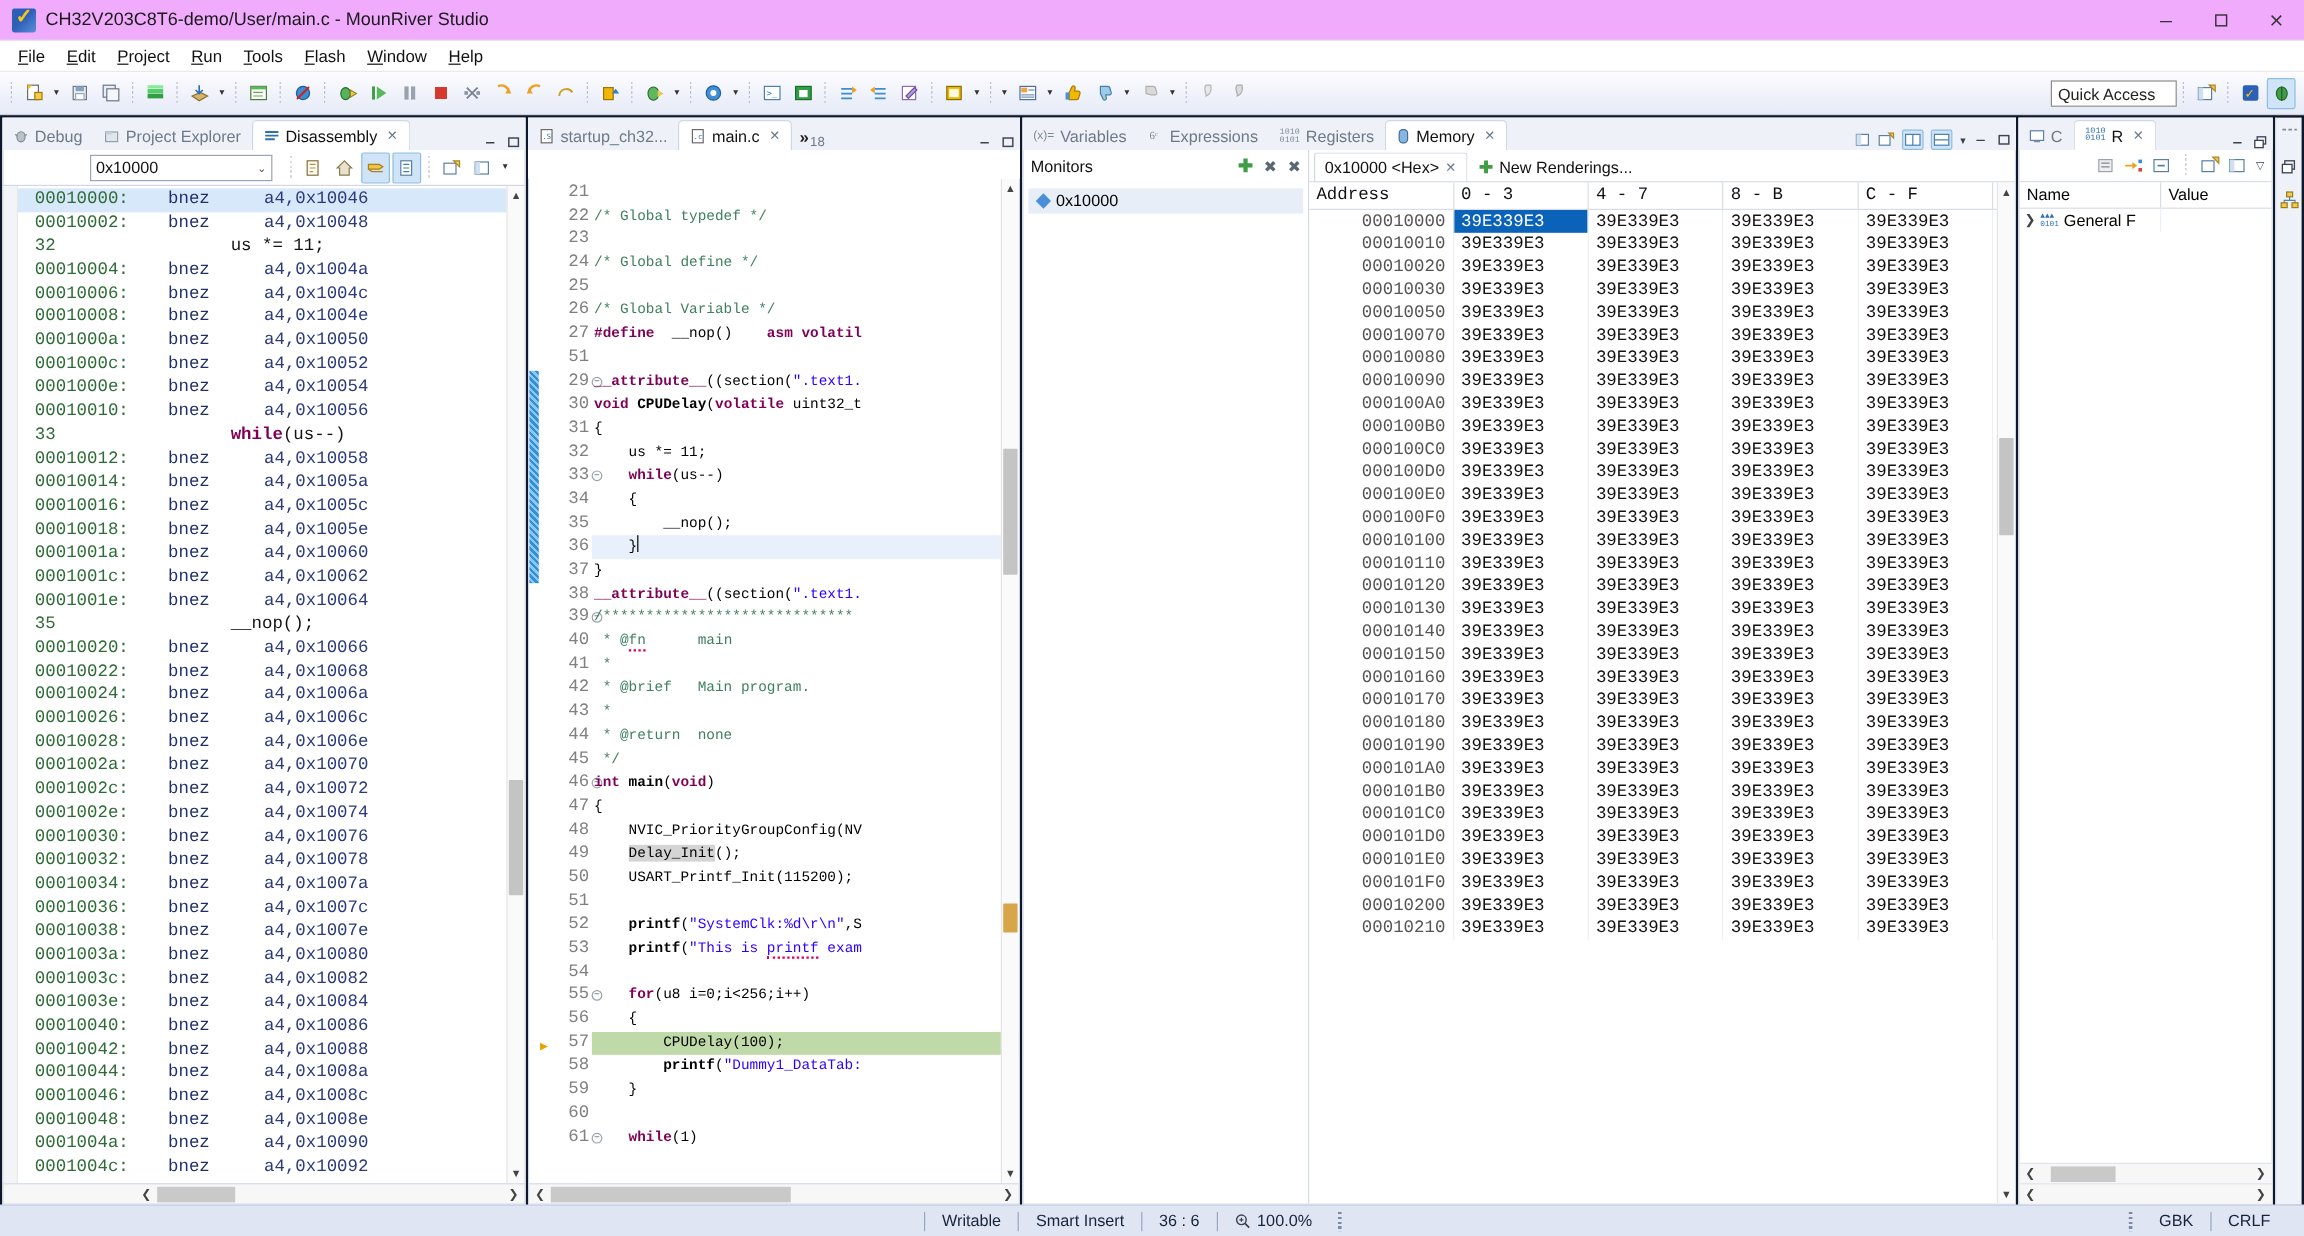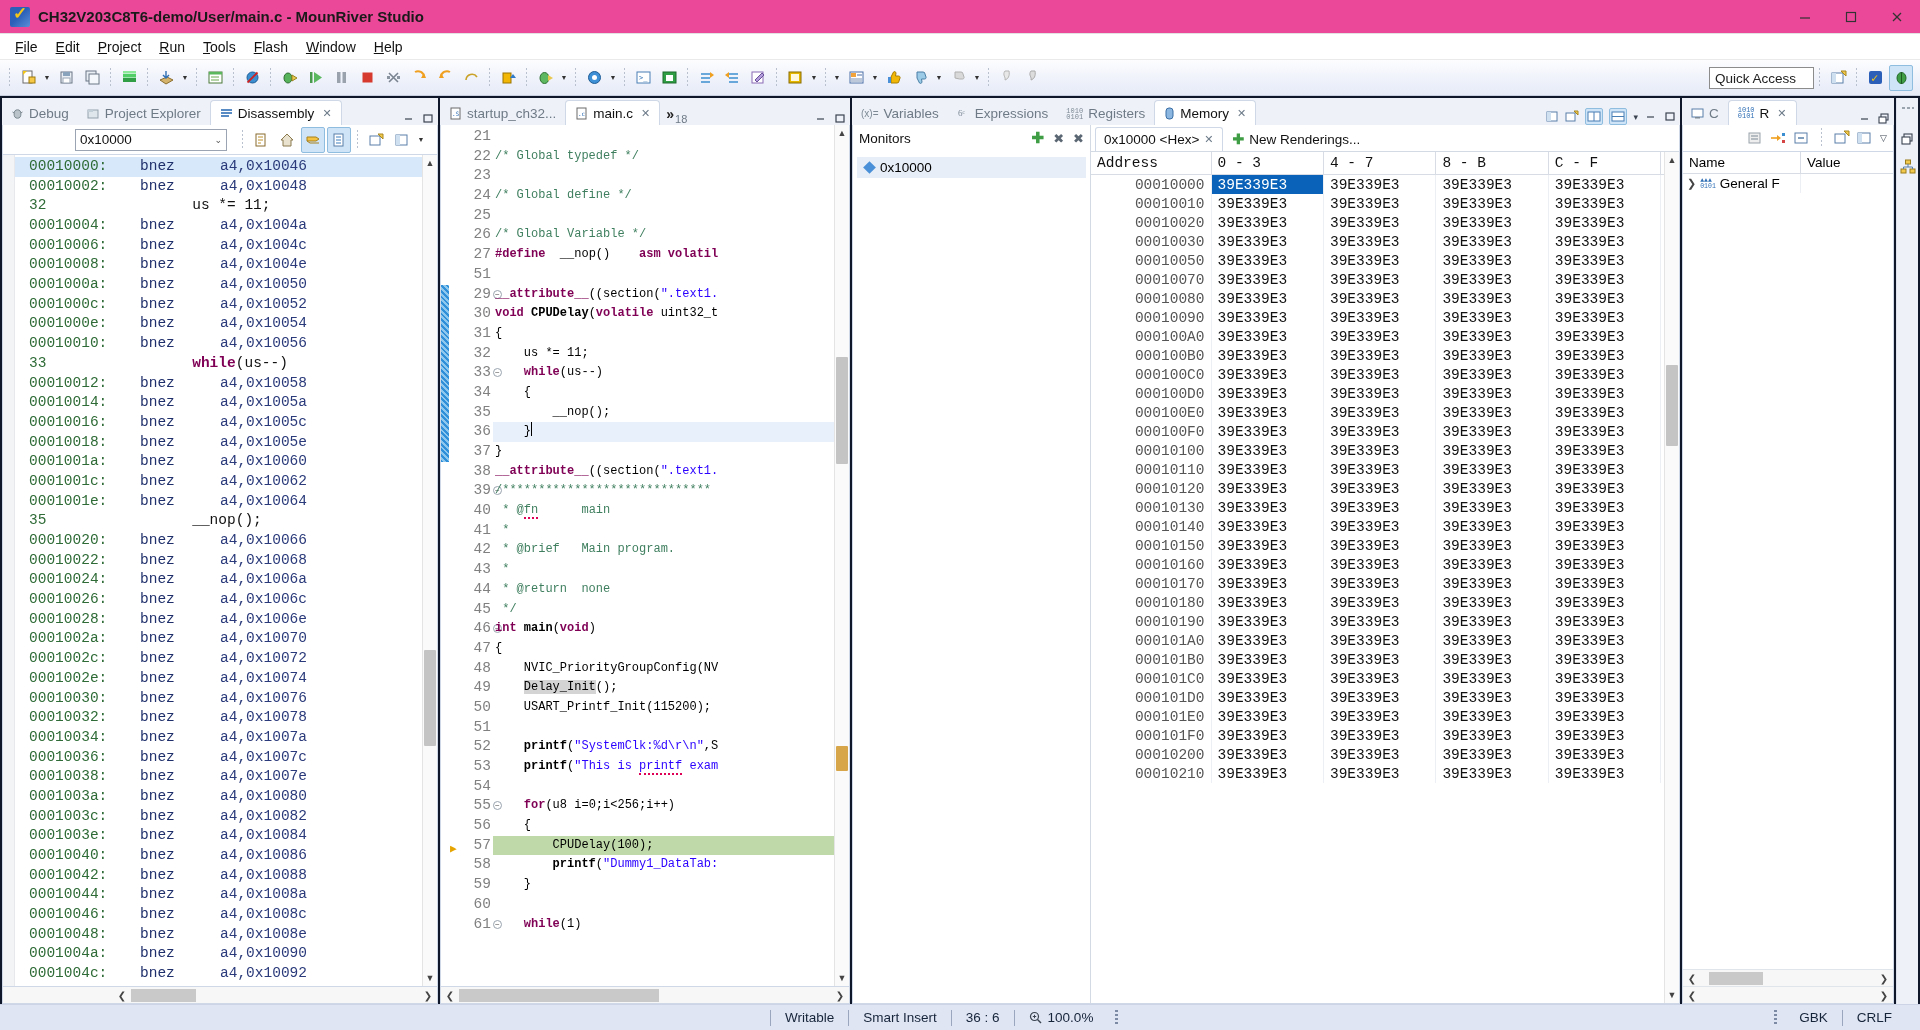--- a/index.html
+++ b/index.html
@@ -8,22 +8,22 @@
     width: 1920px; height: 1030px;
     overflow: hidden;
     font-family: "Liberation Sans", sans-serif;
     font-size: 14px;
     background: #f0f0f0;
   }
   .app { width: 1920px; height: 1030px; display: flex; flex-direction: column; background: #eef1f8; }
 
   
   .titlebar {
-    height: 34px; background: #ec4899; display: flex; align-items: center;
-    border-bottom: 1px solid #e2e2e2; flex: 0 0 34px; font-weight: bold;
+    height: 34px; background: #f0abfc; display: flex; align-items: center;
+    border-bottom: 1px solid #e2e2e2; flex: 0 0 34px;
   }
   .titlebar .app-icon {
     width: 20px; height: 20px; margin: 0 8px 0 10px; position: relative;
     background: linear-gradient(135deg,#2b5fb8 0%, #2b5fb8 45%, #5b8fd8 100%);
     border-radius: 2px;
   }
   .titlebar .app-icon::after {
     content: "✓"; position: absolute; left: 3px; top: -3px; color: #f5c518;
     font-size: 17px; font-weight: bold; line-height: 20px;
   }
@@ -138,21 +138,21 @@
     display: flex; align-items: center;
   }
   .hscroll .arrow { width: 18px; text-align: center; font-size: 10px; color: #444; }
   .hscroll .track { flex: 1 1 auto; height: 13px; position: relative; }
   .hscroll .thumb { position: absolute; top: 0; bottom: 0; background: #c9c9c9; }
 
   
   .center-panel { flex: 0 0 410px; display: flex; flex-direction: column; }
   .editor-body {
     flex: 1 1 auto; background: #ffffff; border: 1px solid #cfd8e6; border-top: none;
-    display: flex; min-height: 0; position: relative; overflow: hidden;
+    display: flex; min-height: 0; position: relative; overflow: hidden; margin-top: 24px;
   }
   .ed-changebar { width: 8px; flex: 0 0 8px; background: #ffffff; position: relative; }
   .ed-changebar .seg { position: absolute; left: 0; width: 8px;
     background: repeating-linear-gradient(45deg,#2f8fd8 0 2px,#8fc8ee 2px 4px); }
   .ed-gutter {
     width: 44px; flex: 0 0 44px; font-family: "Liberation Mono", monospace; font-size: 14.5px;
     color: #808080; text-align: right; padding-top: 2px; background: #ffffff;
   }
   .ed-gutter .g { height: 19.7px; line-height: 19.7px; position: relative; padding-right: 2px; }
   .ed-gutter .g .fold {

